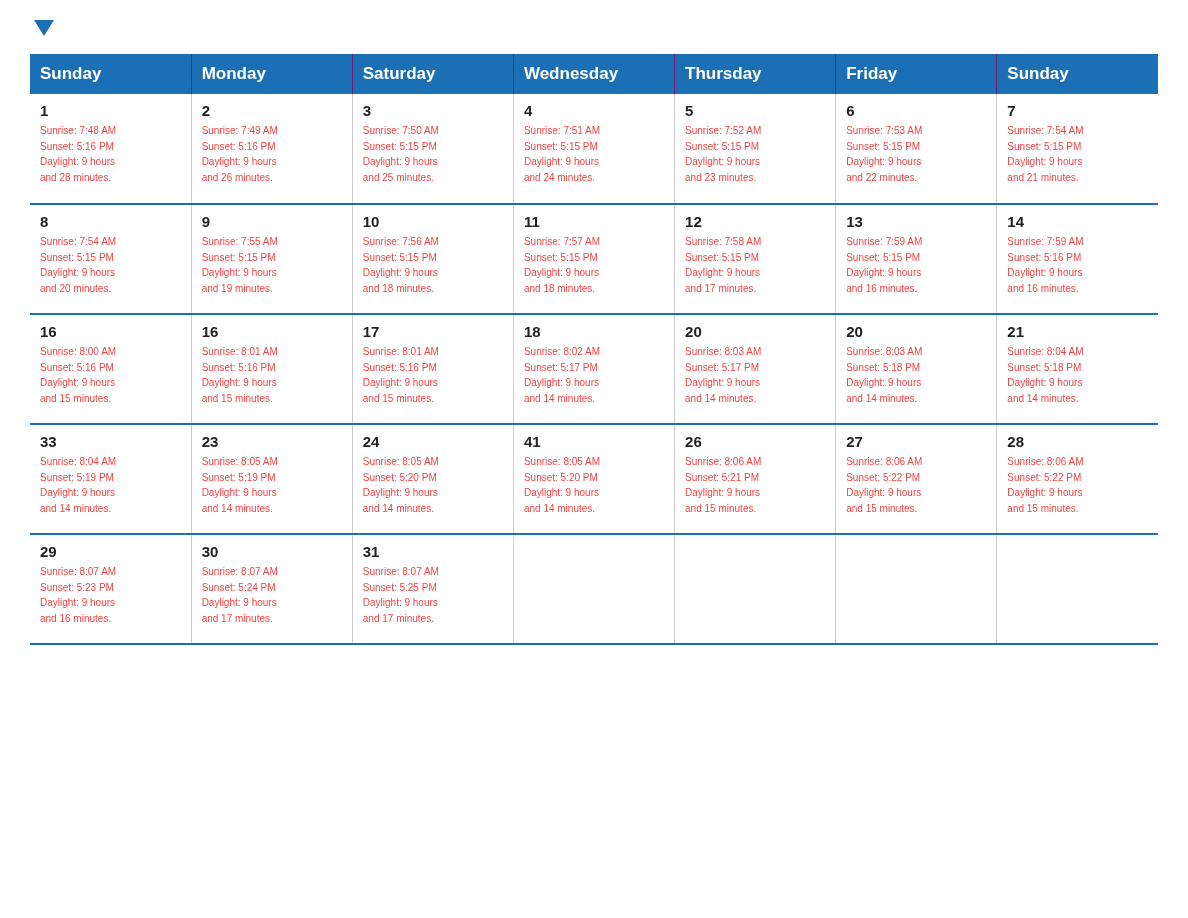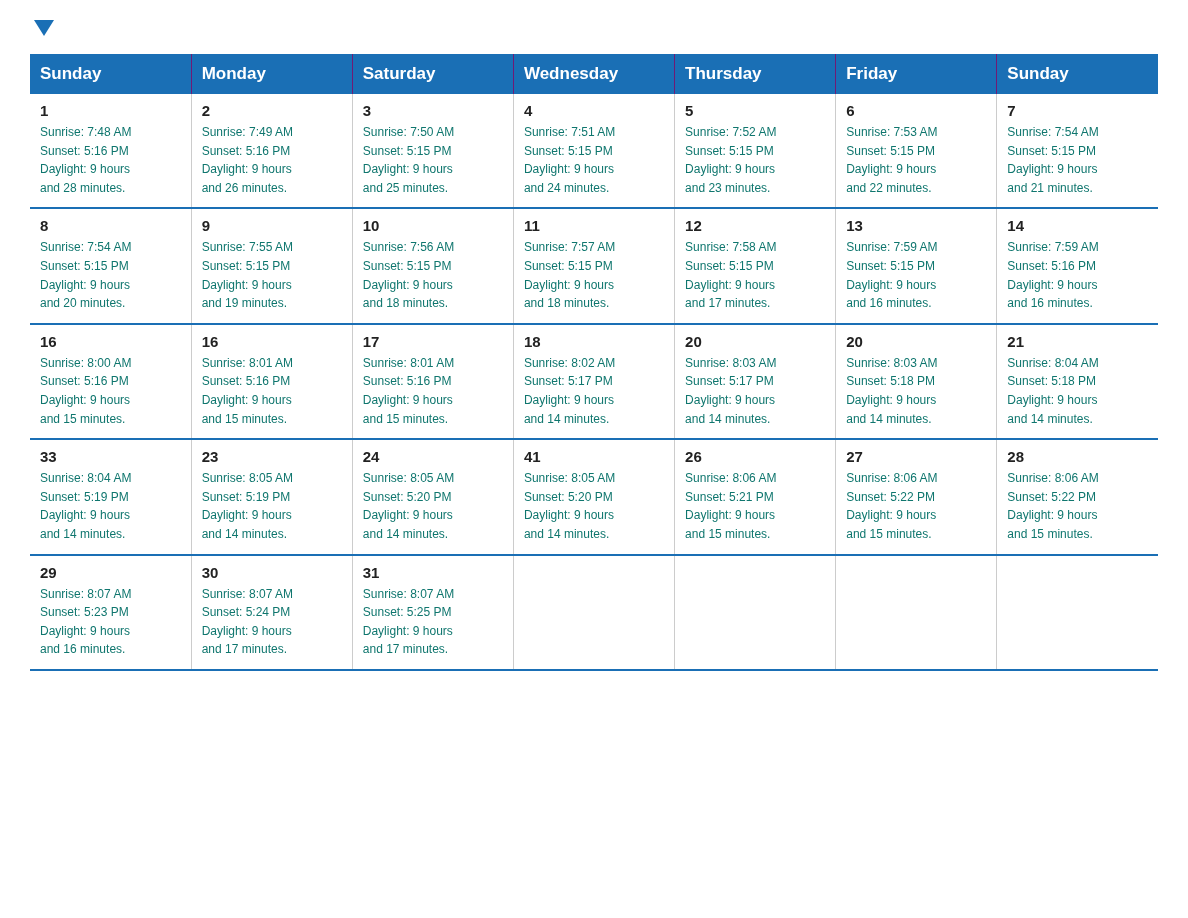--- a/index.html
+++ b/index.html
@@ -72,22 +72,22 @@
       height: 110px;
     }
     tbody tr td:last-child { border-right: none; }
     .day-num {
       font-size: 15px;
       font-weight: bold;
       margin-bottom: 4px;
       color: #222;
     }
     .day-info {
-      font-size: 12px;
-      color: #0f766e;
+      font-size: 10px;
+      color: #ef4444;
       line-height: 1.55;
     }
     .empty-cell {
       background: #fff;
     }
     .logo-row {
       display: flex;
       align-items: center;
       gap: 2px;
     }

